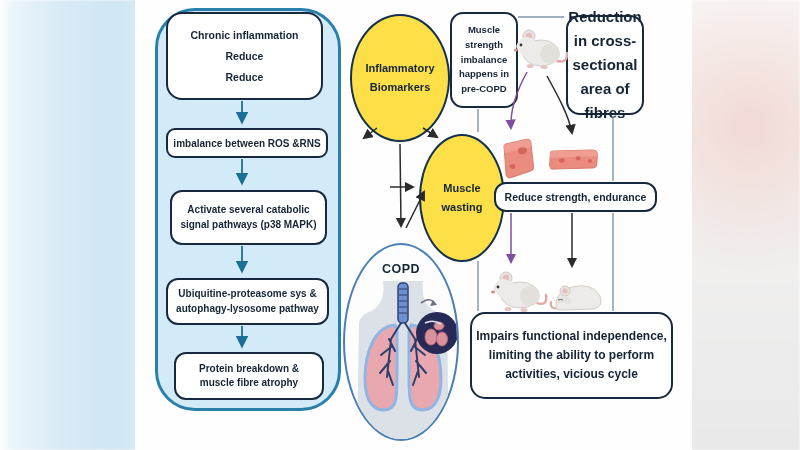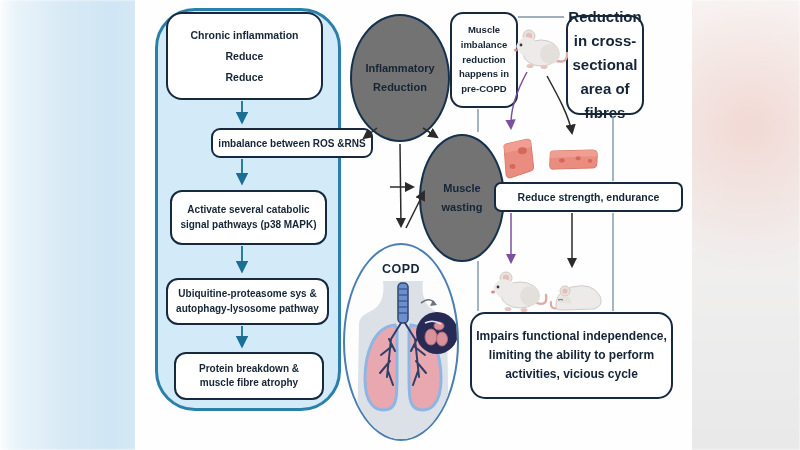--- a/index.html
+++ b/index.html
@@ -28,45 +28,45 @@
   .panel{
     position:absolute;left:155px;top:8px;width:186px;height:403px;
     background:#d3eaf8;border:3px solid #2a80aa;border-radius:40px;box-sizing:border-box;
   }
   .wbox{
     position:absolute;background:#ffffff;border:2px solid #17293e;border-radius:12px;
     box-sizing:border-box;display:flex;flex-direction:column;align-items:center;justify-content:center;
     text-align:center;color:#152536;font-weight:bold;
   }
   .causes{left:166px;top:12px;width:157px;height:88px;border-radius:16px;justify-content:space-around;padding:10px 6px;font-size:10.5px;}
-  .step2{left:166px;top:128px;width:162px;height:30px;border-radius:9px;font-size:10px;margin-left:45px;}
+  .step2{left:166px;top:128px;width:162px;height:30px;border-radius:9px;font-size:10px;}
   .step3{left:170px;top:190px;width:157px;height:55px;font-size:10px;line-height:1.45;padding:2px 8px;}
   .step4{left:166px;top:278px;width:163px;height:47px;font-size:10px;line-height:1.45;padding:2px 6px;}
   .step5{left:174px;top:352px;width:150px;height:48px;font-size:10px;line-height:1.45;padding:2px 8px;}
 
   
   .ellipse{
-    position:absolute;border-radius:50%;background:#737373;border:2.5px solid #16314d;
+    position:absolute;border-radius:50%;background:#fde047;border:2.5px solid #16314d;
     box-sizing:border-box;display:flex;align-items:center;justify-content:center;
     text-align:center;color:#152536;font-weight:bold;font-size:11px;line-height:1.7;
   }
   .el-ib{left:350px;top:14px;width:100px;height:128px;}
   .el-ox{left:300px;top:136px;width:88px;height:122px;}
   .el-mw{left:419px;top:134px;width:86px;height:128px;}
   .el-copd{
     left:343px;top:243px;width:116px;height:198px;background:#fdfdfd;border:2px solid #4a7fb5;
     overflow:hidden;justify-content:flex-start;flex-direction:column;border-radius:50%;
   }
   .copd-label{margin-top:14px;font-size:12.5px;letter-spacing:.5px;}
   .lungs-wrap{position:absolute;left:2px;top:36px;width:112px;height:162px;}
 
   
   .precopd{left:450px;top:12px;width:68px;height:96px;font-size:9.5px;line-height:1.55;padding:2px 3px;border-radius:13px;}
   .reduction{left:566px;top:15px;width:78px;height:100px;font-size:15px;line-height:1.6;padding:2px 4px;border-radius:14px;}
-  .reduce{left:494px;top:182px;width:189px;height:30px;font-size:10.5px;border-radius:7px;}
+  .reduce{left:494px;top:182px;width:163px;height:30px;font-size:10.5px;border-radius:12px;}
   .impairs{left:470px;top:312px;width:203px;height:87px;font-size:12px;line-height:1.6;padding:2px 4px;border-radius:15px;}
 
   .overlay{position:absolute;left:0;top:0;width:800px;height:450px;pointer-events:none;}
   .art{position:absolute;}
 </style>
 </head>
 <body>
 
 <div id="stage">
 
@@ -83,21 +83,21 @@
     <span>Reduce</span>
   </div>
   <div class="wbox step2">imbalance between ROS &amp;RNS</div>
   <div class="wbox step3">Activate several catabolic signal pathways (p38 MAPK)</div>
   <div class="wbox step5">Protein breakdown &amp; muscle fibre atrophy</div>
   <div class="wbox step4">Ubiquitine-proteasome sys &amp; autophagy-lysosome pathway</div>
 
   <div class="ellipse el-ib">
     <div>
       <div>Inflammatory</div>
-      <div>Reduction</div>
+      <div>Biomarkers</div>
     </div>
   </div>
   <div class="ellipse el-mw">
     <div>
       <div>Muscle</div>
       <div>wasting</div>
     </div>
   </div>
 
   <div class="ellipse el-copd">
@@ -125,21 +125,21 @@
         <g fill="#d9919c" stroke="#b96a77" stroke-width="1">
           <ellipse cx="84" cy="56" rx="6" ry="8"></ellipse>
           <ellipse cx="95" cy="58" rx="5.5" ry="7"></ellipse>
           <ellipse cx="92" cy="45" rx="5" ry="4"></ellipse>
         </g>
         <path d="M78,42 q8,-4 16,1" stroke="#e6e6f0" stroke-width="1.6" fill="none"></path>
       </svg>
     </div>
   </div>
 
-  <div class="wbox precopd">Muscle imbalance reduction happens in pre-COPD</div>
+  <div class="wbox precopd">Muscle strength imbalance happens in pre-COPD</div>
   <div class="wbox reduction">Reduction in cross-sectional area of fibres</div>
   <div class="wbox reduce">Reduce strength, endurance</div>
   <div class="wbox impairs">Impairs functional independence, limiting the ability to perform activities, vicious cycle</div>
 
   <svg class="overlay" viewBox="0 0 800 450">
     <defs>
       <marker id="mTeal" viewBox="0 0 10 10" refX="8" refY="5" markerWidth="7" markerHeight="7" orient="auto-start-reverse">
         <path d="M0,0 L10,5 L0,10 z" fill="#1c6f94"></path>
       </marker>
       <marker id="mDark" viewBox="0 0 10 10" refX="8" refY="5" markerWidth="7" markerHeight="7" orient="auto-start-reverse">

